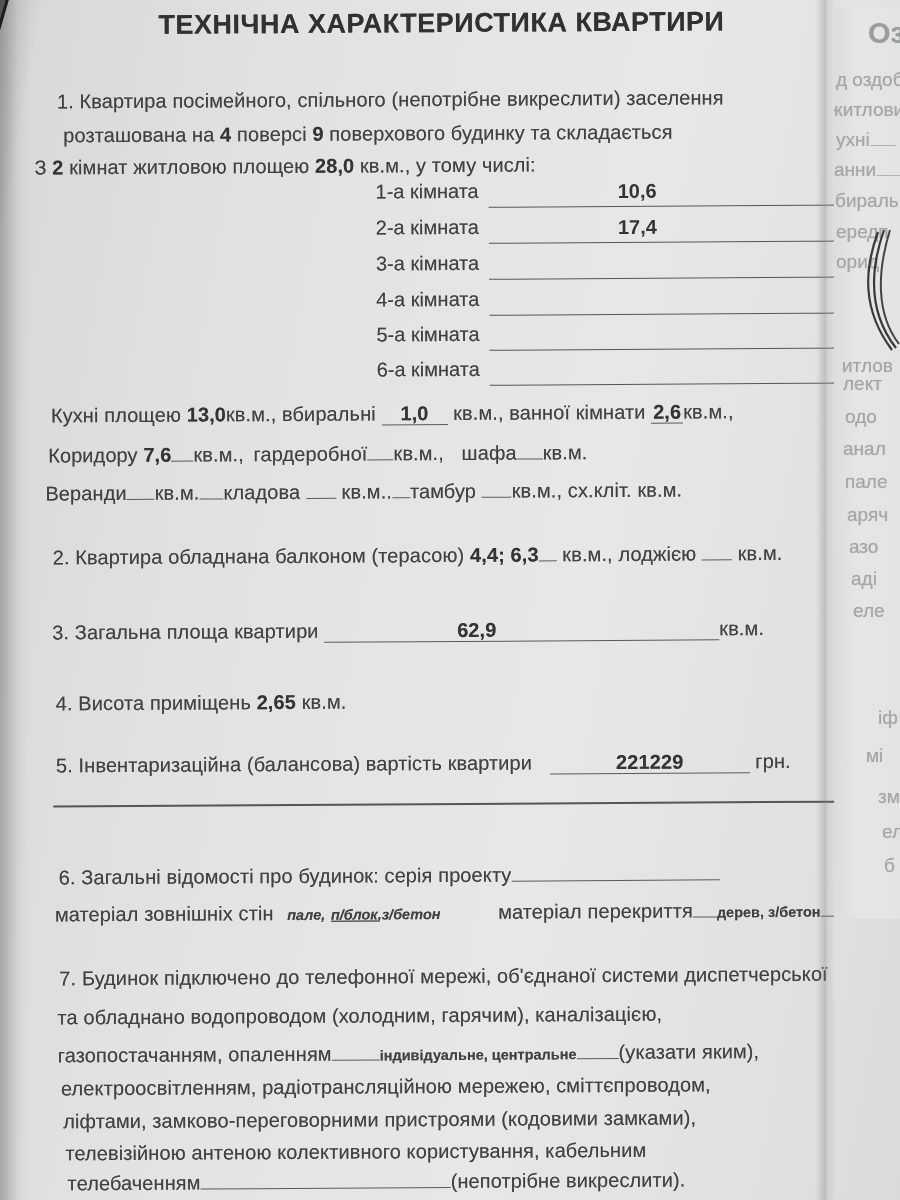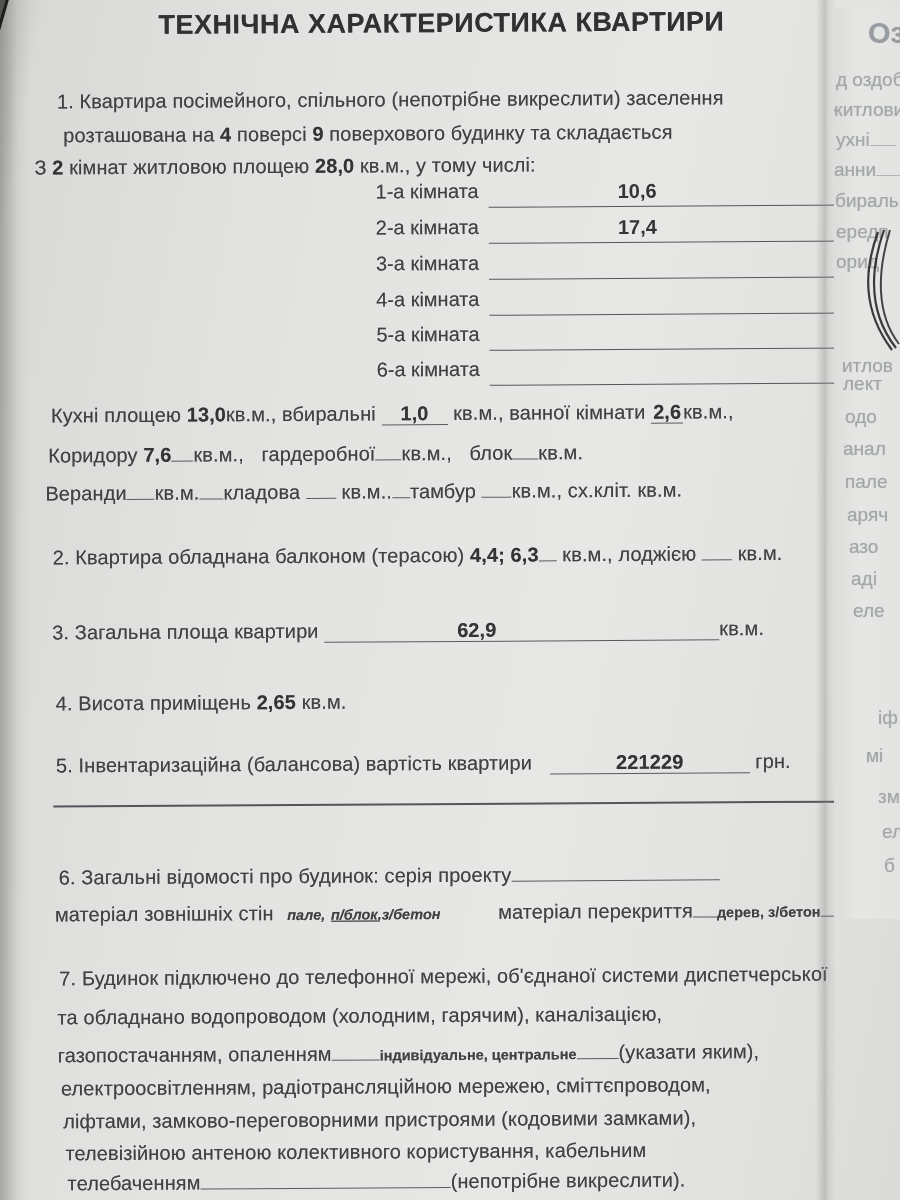--- a/index.html
+++ b/index.html
@@ -108,22 +108,22 @@
     <div class="tline" style="top:400px;left:52px">
       <span>Кухні площею</span>
       <span class="b">13,0</span><span>кв.м., вбиральні</span>
       <span class="vline" style="width:66px"><span>1,0</span></span>
       <span>кв.м., ванної кімнати</span>
       <span class="uval">2,6</span><span>кв.м.,</span>
     </div>
     <div class="tline" style="top:440px;left:49px">
       <span>Коридору</span>
       <span class="b">7,6</span><span class="blank" style="width:22px"></span><span>кв.м.,</span>
-      <span style="margin-left:12px">гардеробної</span><span class="blank" style="width:26px"></span><span>кв.м.,</span>
-      <span style="margin-left:12px">блок</span><span class="blank" style="width:26px"></span><span>кв.м.</span>
+      <span style="margin-left:4px">гардеробної</span><span class="blank" style="width:26px"></span><span>кв.м.,</span>
+      <span style="margin-left:12px">шафа</span><span class="blank" style="width:26px"></span><span>кв.м.</span>
     </div>
     <div class="tline" style="top:478px;left:46px">
       <span>Веранди</span><span class="blank" style="width:28px"></span><span>кв.м.</span><span class="blank" style="width:24px"></span><span>кладова</span>
       <span class="blank" style="width:30px"></span>
       <span>кв.м..</span><span class="blank" style="width:18px"></span><span>тамбур</span>
       <span class="blank" style="width:30px"></span><span>кв.м., сх.кліт. кв.м.</span>
     </div>
 
     <div class="tline" style="top:542px;left:53px">
       <span>2. Квартира обладнана балконом (терасою)</span>

